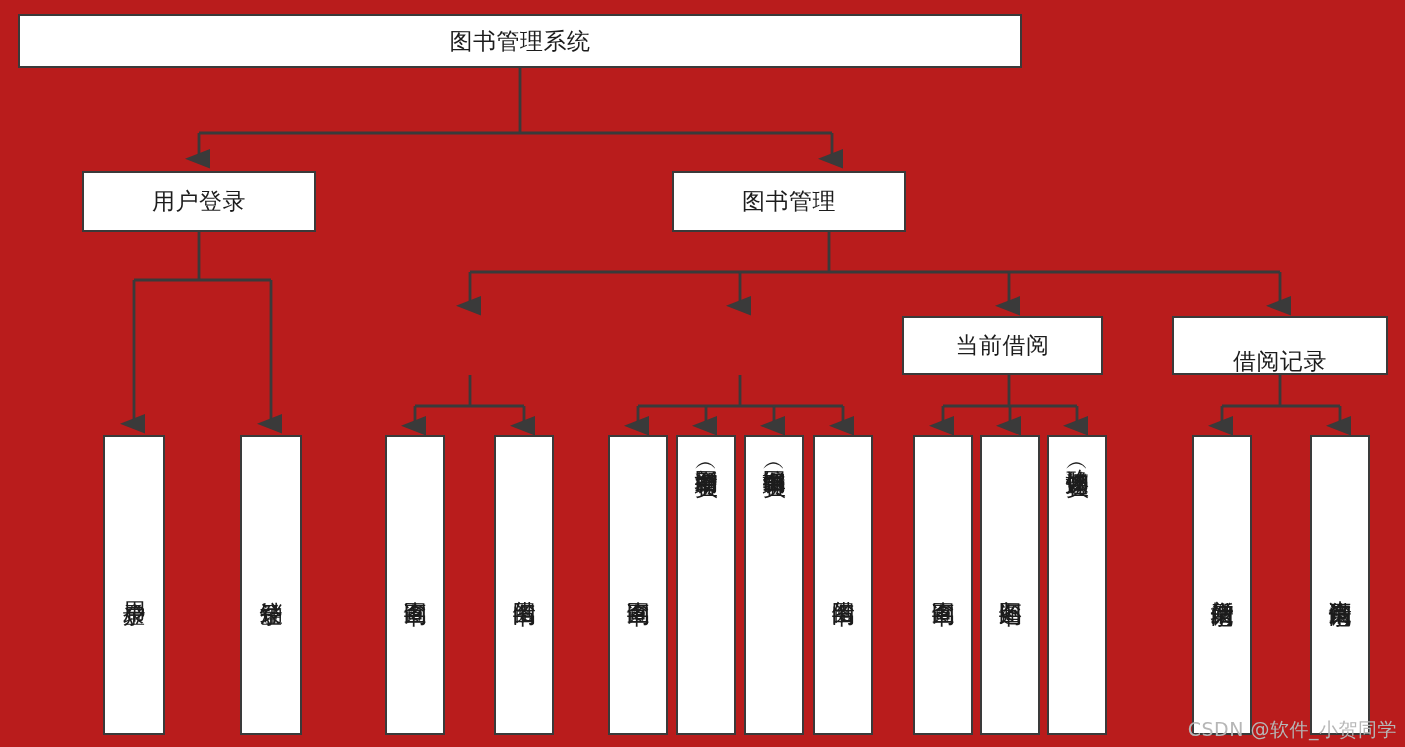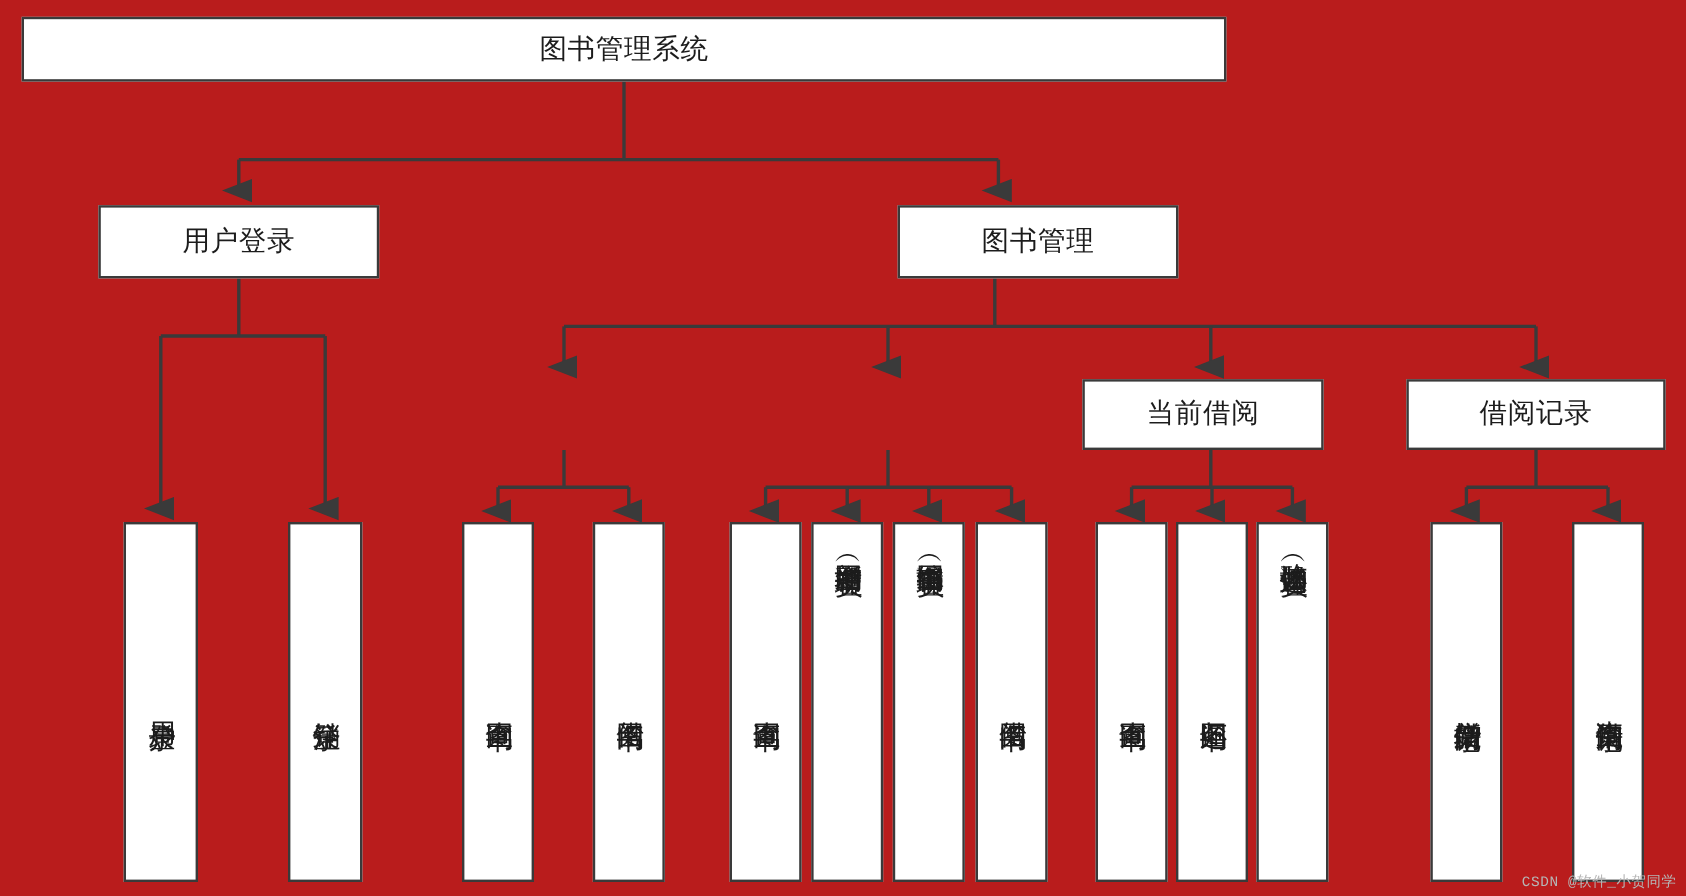--- a/index.html
+++ b/index.html
@@ -60,26 +60,25 @@
     white-space: nowrap;
   }
   .v-node.v-center {
     align-items: center;
     padding-top: 0;
   }
   .watermark {
     position: absolute;
     right: 8px;
     bottom: 4px;
-    font-size: 12px;
+    font-size: 19px;
     color: #b6b6b6;
     letter-spacing: 0.5px;
     white-space: nowrap;
     pointer-events: none;
-    font-family: Liberation Mono, monospace;
   }
 </style>
 </head>
 <body>
 
 <div id="canvas">
 
   <svg id="diagram-svg" viewBox="0 0 1405 747" xmlns="http://www.w3.org/2000/svg">
     <defs>
       <marker id="arrow" markerWidth="10" markerHeight="10" refX="3.2" refY="4" orient="auto" markerUnits="strokeWidth">
@@ -130,28 +129,28 @@
     </g>
   </svg>
 
   <div class="node-box root-node h-node" style="left:18px; top:14px; width:1004px; height:54px;">
     <span class="node-label">图书管理系统</span>
   </div>
 
   <div class="node-box h-node" style="left:82px; top:171px; width:234px; height:61px;">
     <span class="node-label">用户登录</span>
   </div>
-  <div class="node-box h-node" style="left:748px; top:171px; width:234px; height:61px;">
+  <div class="node-box h-node" style="left:672px; top:171px; width:234px; height:61px;">
     <span class="node-label">图书管理</span>
   </div>
 
   <div class="node-box h-node" style="left:902px; top:316px; width:201px; height:59px;">
     <span class="node-label">当前借阅</span>
   </div>
-  <div class="node-box h-node" style="left:1172px; top:316px; width:216px; height:59px;">
+  <div class="node-box h-node" style="left:1172px; top:316px; width:216px; height:59px;align-items:flex-end;">
     <span class="node-label">借阅记录</span>
   </div>
 
   <div class="node-box v-node v-center" style="left:103px; top:435px; width:62px; height:300px;">
     <span class="node-label">用户登录</span>
   </div>
   <div class="node-box v-node v-center" style="left:240px; top:435px; width:62px; height:300px;">
     <span class="node-label">注销登录</span>
   </div>
 

